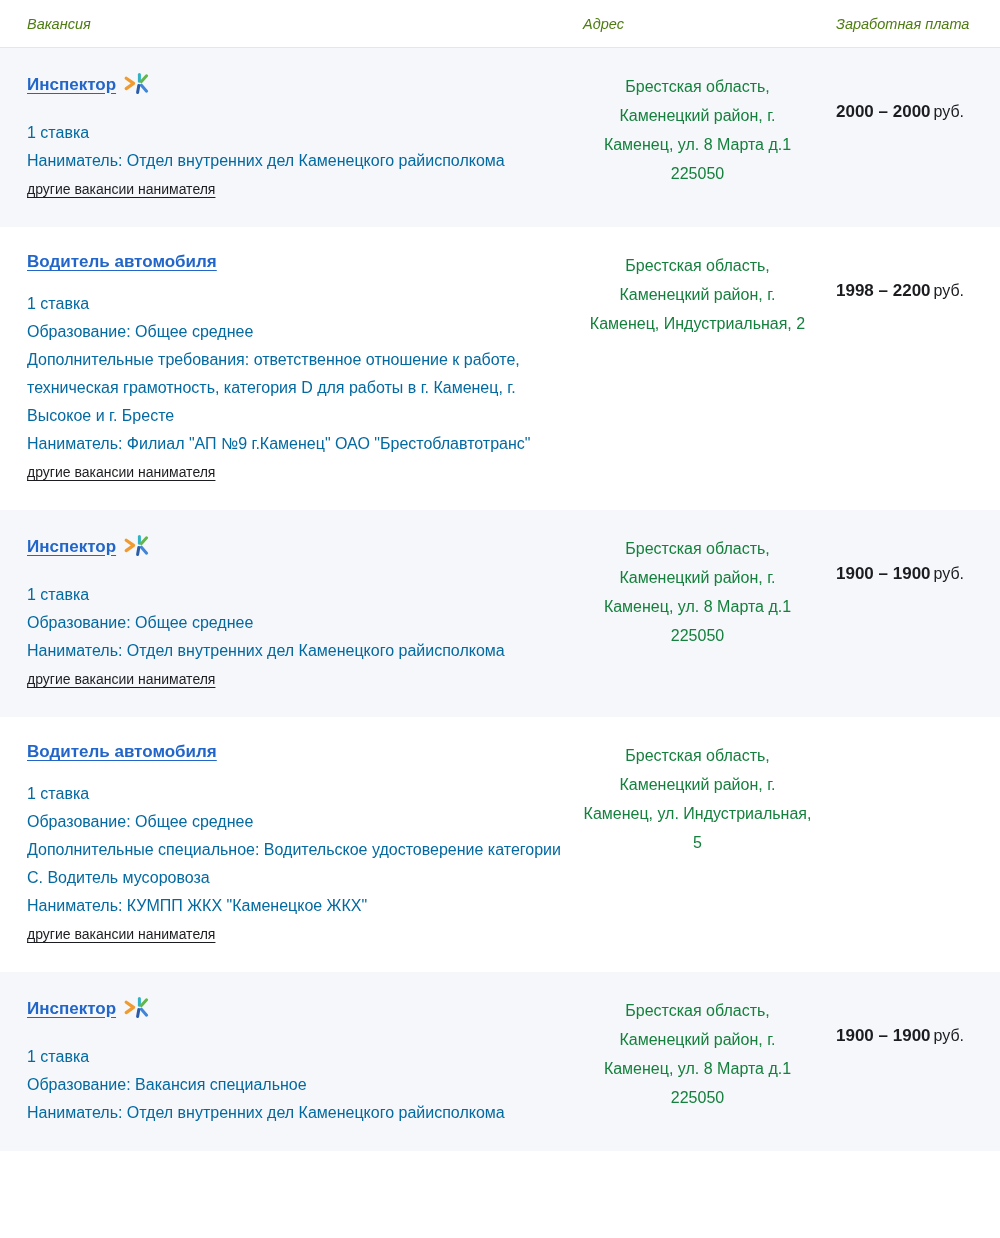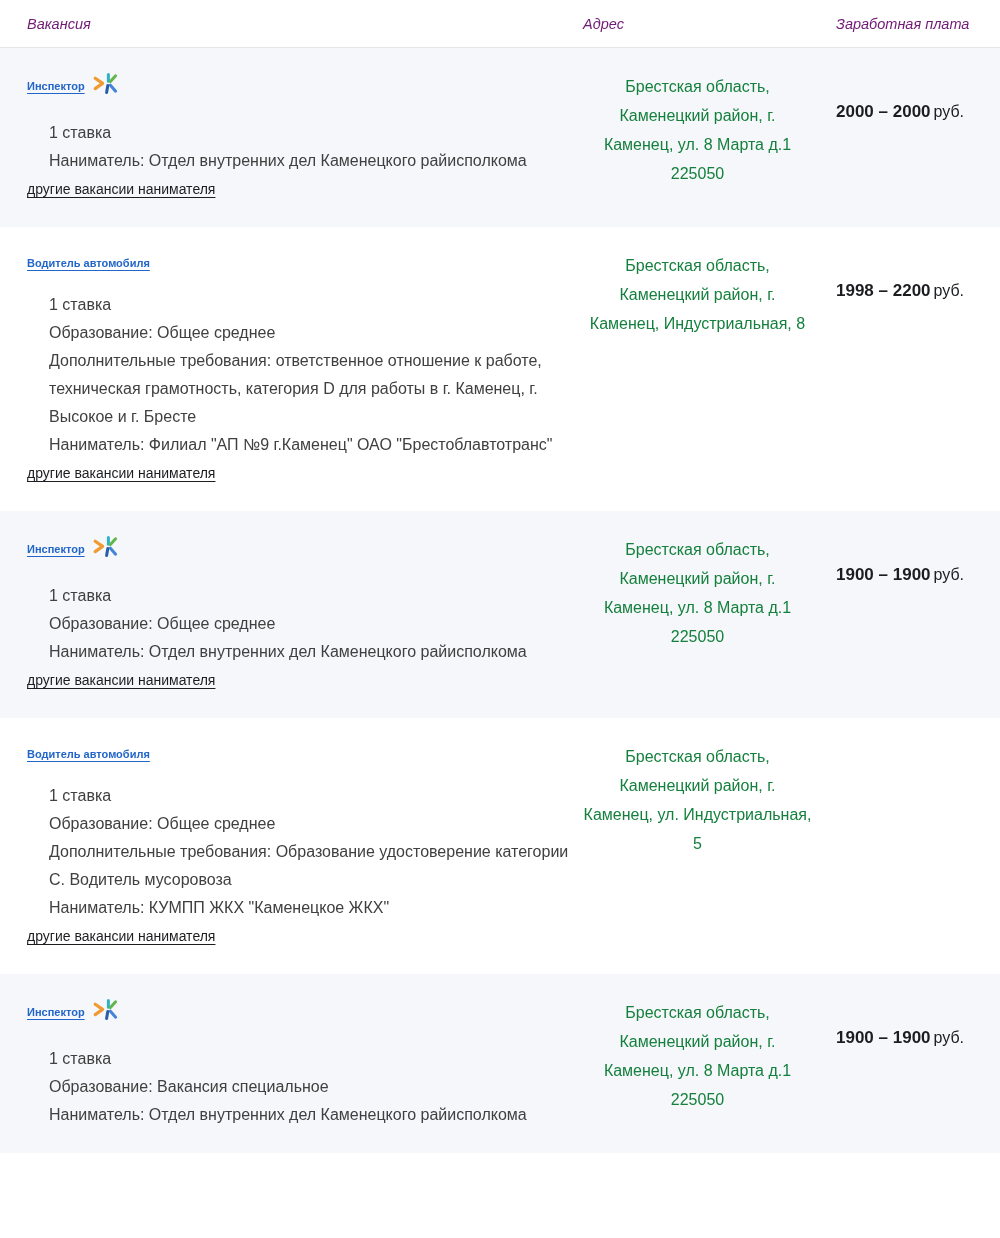--- a/index.html
+++ b/index.html
@@ -17,51 +17,50 @@
     grid-template-columns: 556px 253px 1fr;
     padding-left: 27px;
     padding-right: 22px;
   }
   .thead {
     height: 48px;
     align-items: center;
     border-bottom: 1px solid #e4e6ea;
     font-style: italic;
     font-size: 14.5px;
-    color: #701a75;
+    color: #4d7c0f;
   }
   .row {
     padding-top: 23px;
     padding-bottom: 24px;
     background: #ffffff;
   }
   .row.shaded { background: #f5f7fa; }
   .col-vacancy { padding-right: 6px; }
   .title-line {
     margin-bottom: 16px;
     line-height: 24px;
     white-space: nowrap;
   }
   a.title {
-    font-size: 11px;
+    font-size: 17px;
     font-weight: 700;
     color: #2266c9;
     text-decoration: underline;
     text-underline-offset: 3px;
   }
   .star {
     display: inline-block;
     margin-left: 7px;
     vertical-align: -6px;
   }
   .detail {
     font-size: 16px;
     line-height: 28px;
-    color: #404040;
-    margin-left: 22px;
+    color: #0369a1;
   }
   a.more {
     display: inline-block;
     font-size: 14px;
     line-height: 28px;
     color: #1c1d20;
     text-decoration: underline;
     text-underline-offset: 3px;
   }
   .col-address {
@@ -121,21 +120,21 @@
         <a href="#" class="title">Водитель автомобиля</a>
       </div>
       <div class="details">
             <div class="detail">1 ставка</div>
             <div class="detail">Образование: Общее среднее</div>
             <div class="detail">Дополнительные требования: ответственное отношение к работе, техническая грамотность, категория D для работы в г. Каменец, г. Высокое и г. Бресте</div>
             <div class="detail">Наниматель: Филиал "АП №9 г.Каменец" ОАО "Брестоблавтотранс"</div>
           </div>
       <a href="#" class="more">другие вакансии нанимателя</a>
     </div>
-    <div class="col-address">Брестская область, Каменецкий район, г. Каменец, Индустриальная, 8</div>
+    <div class="col-address">Брестская область, Каменецкий район, г. Каменец, Индустриальная, 2</div>
     <div class="col-salary"><span class="salary-range">1998 – 2200</span><span class="salary-cur">руб.</span></div>
   </div>
 
   <div class="row grid-cols shaded">
     <div class="col-vacancy">
       <div class="title-line">
         <a href="#" class="title">Инспектор</a><span class="star">
           <svg width="27" height="25" viewBox="0 0 27 25" fill="none" xmlns="http://www.w3.org/2000/svg">
             <path d="M3.2 7.2 L10.6 12.4 L3.2 17.6" stroke="#ef9b32" stroke-width="3.2" stroke-linecap="round" stroke-linejoin="round" fill="none"></path>
             <line x1="16.4" y1="3.6" x2="16.4" y2="10.2" stroke="#2fb3c4" stroke-width="3" stroke-linecap="round"></line>
@@ -157,21 +156,21 @@
   </div>
 
   <div class="row grid-cols">
     <div class="col-vacancy">
       <div class="title-line">
         <a href="#" class="title">Водитель автомобиля</a>
       </div>
       <div class="details">
             <div class="detail">1 ставка</div>
             <div class="detail">Образование: Общее среднее</div>
-            <div class="detail">Дополнительные требования: Образование удостоверение категории C. Водитель мусоровоза</div>
+            <div class="detail">Дополнительные специальное: Водительское удостоверение категории C. Водитель мусоровоза</div>
             <div class="detail">Наниматель: КУМПП ЖКХ "Каменецкое ЖКХ"</div>
           </div>
       <a href="#" class="more">другие вакансии нанимателя</a>
     </div>
     <div class="col-address">Брестская область, Каменецкий район, г. Каменец, ул. Индустриальная, 5</div>
   </div>
 
   <div class="row grid-cols shaded">
     <div class="col-vacancy">
       <div class="title-line">

